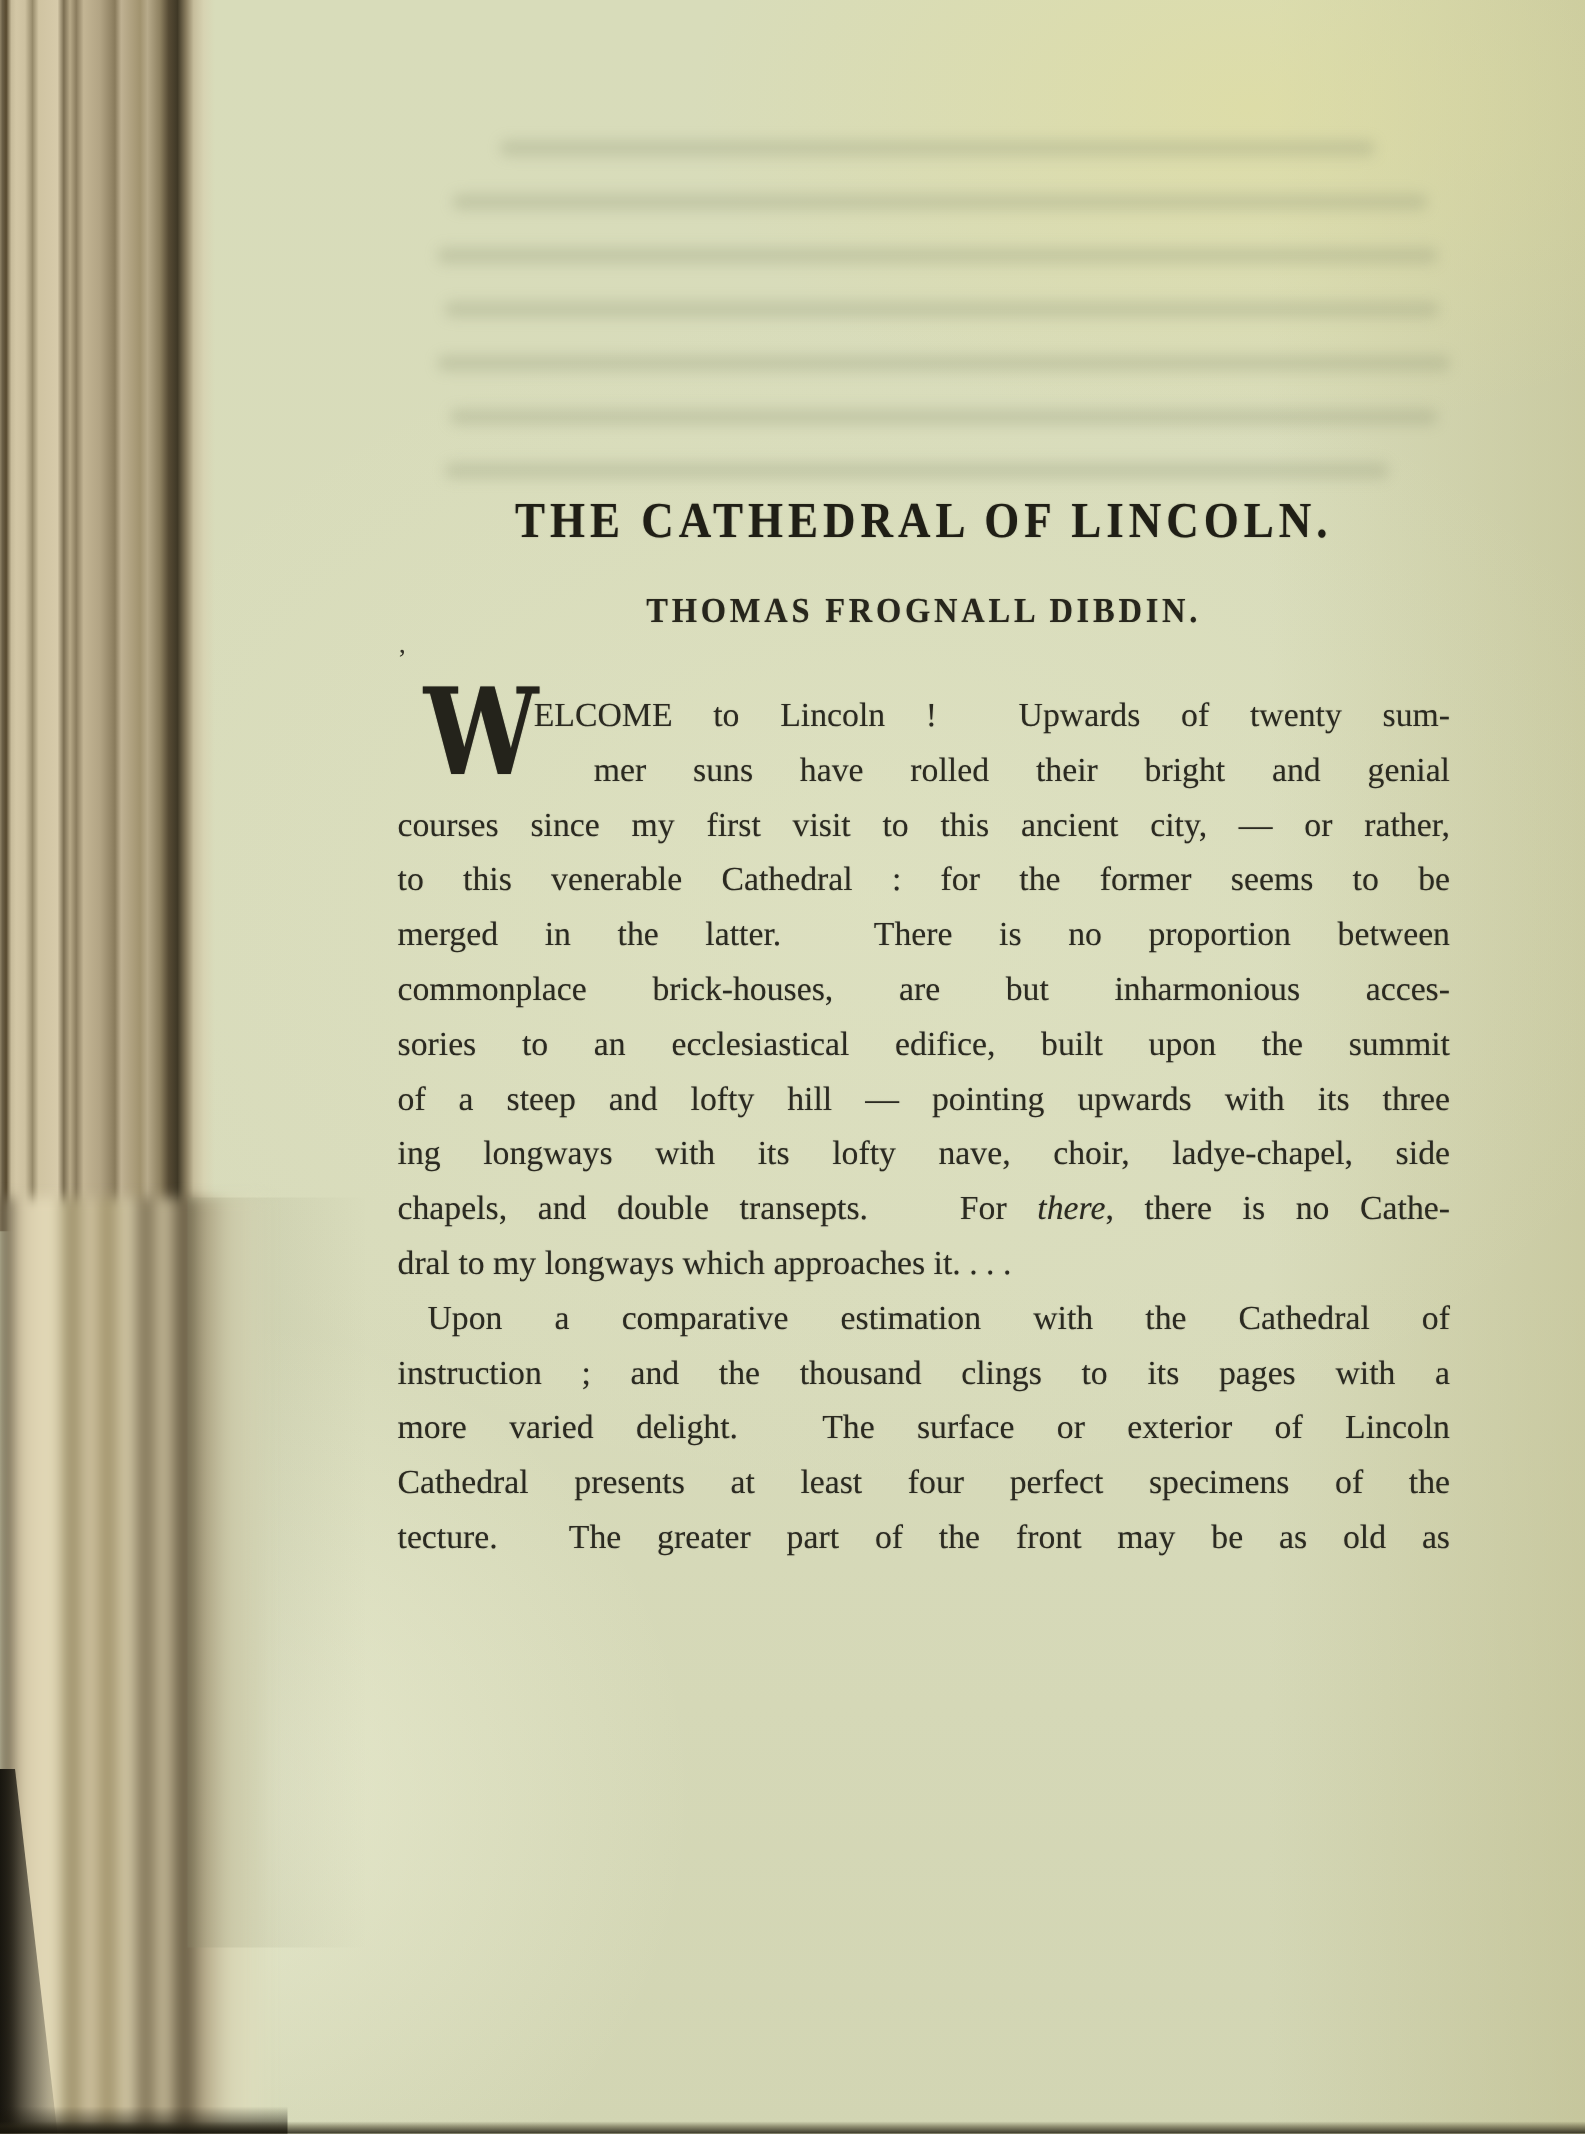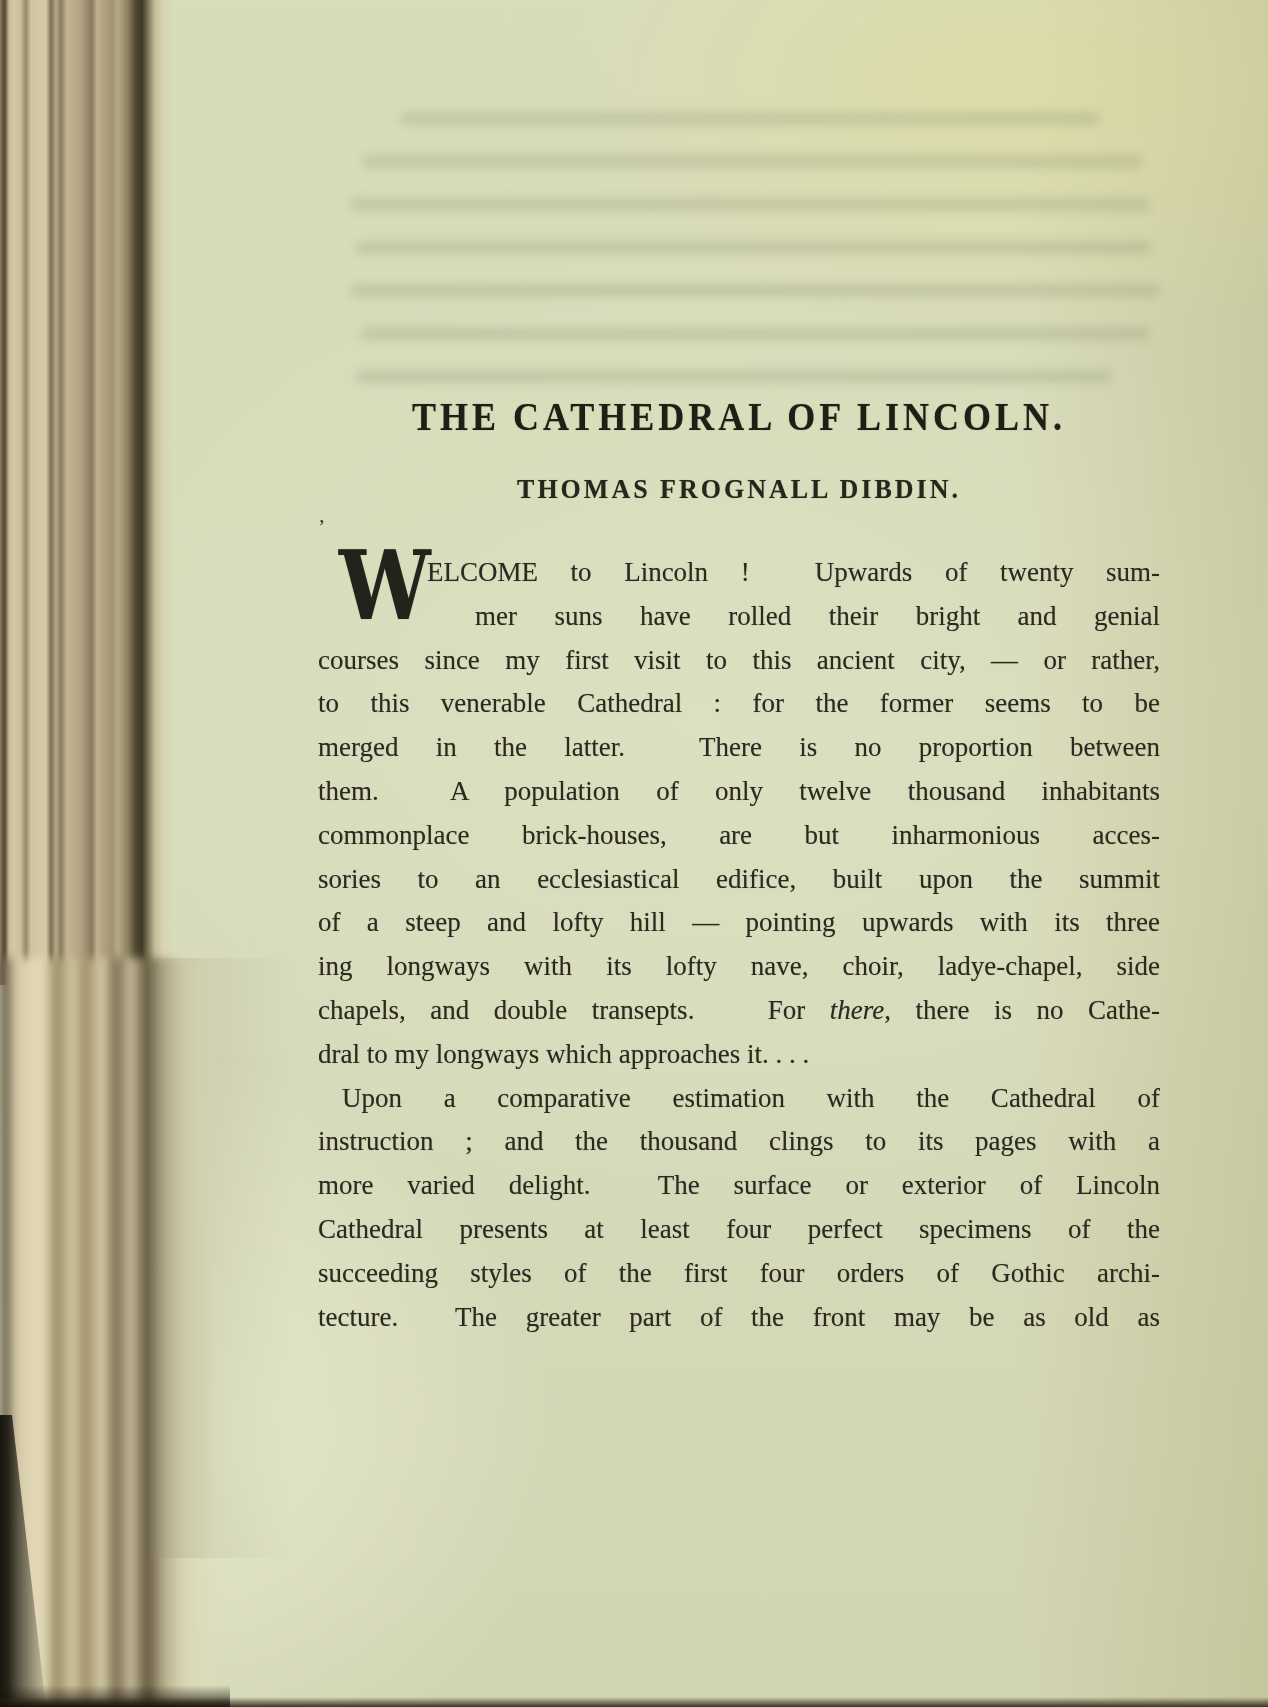--- a/index.html
+++ b/index.html
@@ -121,32 +121,30 @@
 <div class="stray-mark">’</div>
 
 <div id="text-block">
     <div class="para">
       <span class="drop-cap">W</span>
       <div class="line cap1"><span>ELCOME to Lincoln !&nbsp; Upwards of twenty sum-</span></div>
       <div class="line cap2"><span>mer suns have rolled their bright and genial</span></div>
       <div class="line"><span>courses since my first visit to this ancient city, — or rather,</span></div>
       <div class="line"><span>to this venerable Cathedral : for the former seems to be</span></div>
       <div class="line"><span>merged in the latter.&nbsp; There is no proportion between</span></div>
-      <div class="line"><span>them.&nbsp; A population of only twelve thousand inhabitants</span></div>
       <div class="line"><span>commonplace brick-houses, are but inharmonious acces-</span></div>
       <div class="line"><span>sories to an ecclesiastical edifice, built upon the summit</span></div>
       <div class="line"><span>of a steep and lofty hill — pointing upwards with its three</span></div>
       <div class="line"><span>ing longways with its lofty nave, choir, ladye-chapel, side</span></div>
       <div class="line"><span>chapels, and double transepts.&nbsp;&nbsp; For </span><em>there</em><span>, there is no Cathe-</span></div>
       <div class="line no-just"><span>dral to my longways which approaches it. . . .</span></div>
     </div>
     <div class="para">
       <div class="line indent"><span>Upon a comparative estimation with the Cathedral of</span></div>
       <div class="line"><span>instruction ; and the thousand clings to its pages with a</span></div>
       <div class="line"><span>more varied delight.&nbsp; The surface or exterior of Lincoln</span></div>
       <div class="line"><span>Cathedral presents at least four perfect specimens of the</span></div>
-      <div class="line"><span>succeeding styles of the first four orders of Gothic archi-</span></div>
       <div class="line"><span>tecture.&nbsp; The greater part of the front may be as old as</span></div>
     </div>
   </div>
 
 <div class="bottom-strip"></div>
 <div class="bottom-strip-left"></div>
 
 </body></html>

